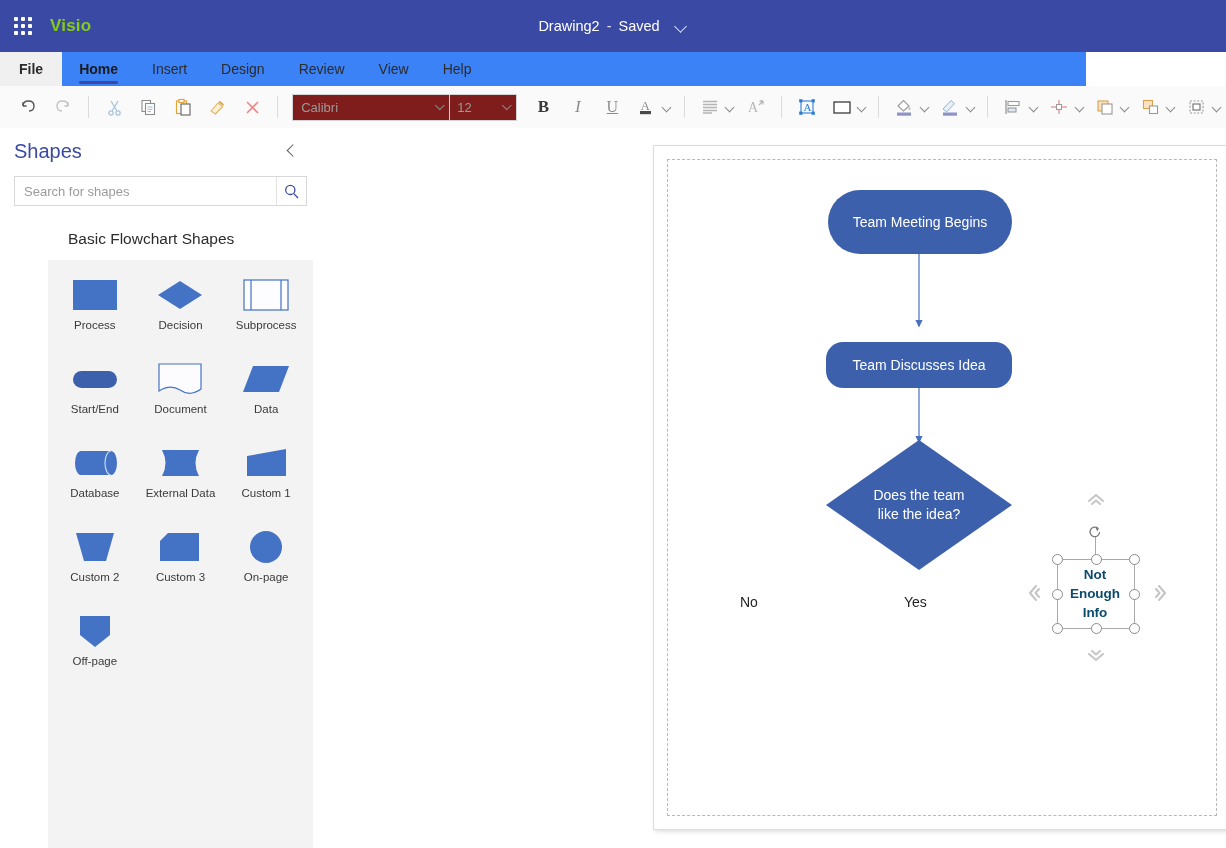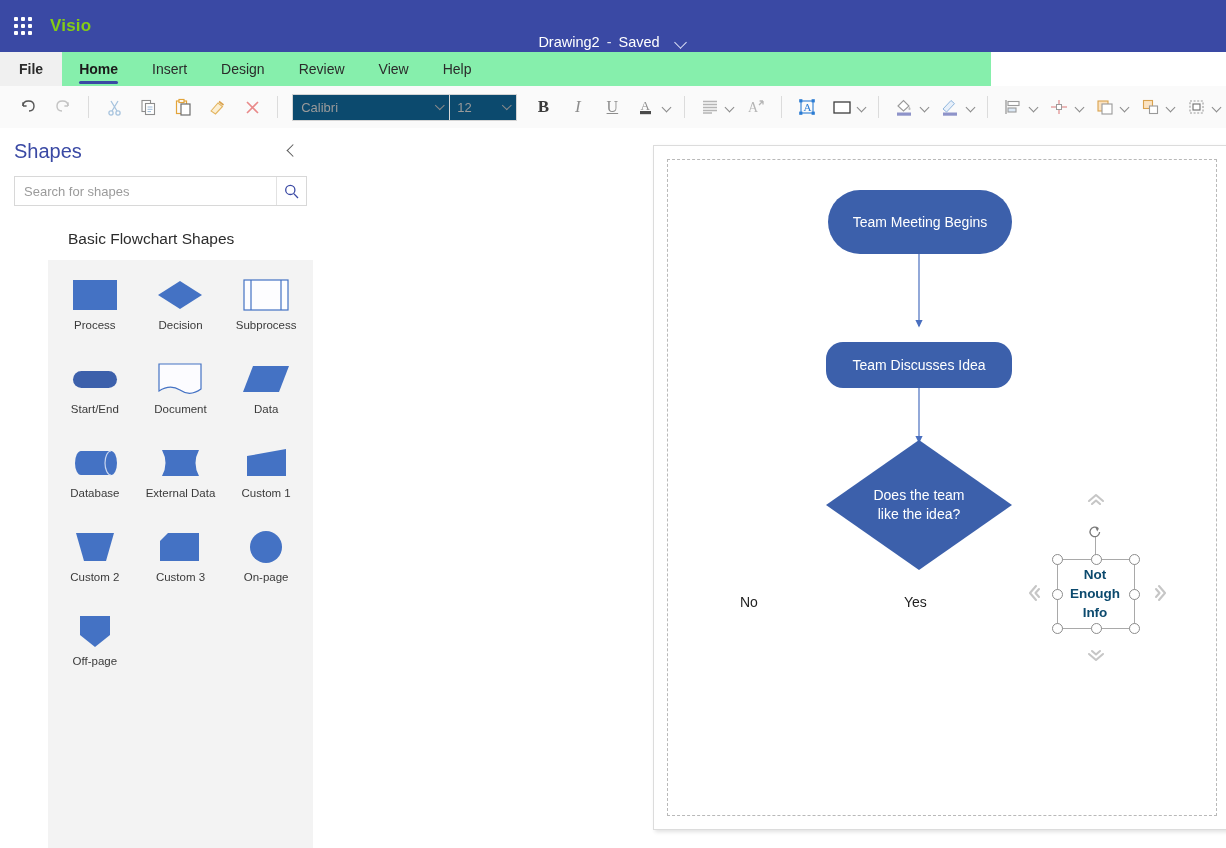--- a/index.html
+++ b/index.html
@@ -24,41 +24,40 @@
     gap: 3px; cursor: pointer;
   }
   .waffle i { display: block; width: 4px; height: 4px; background: #fff; border-radius: 1px; }
   .app-name {
     color: #84cc16; font-size: 17px; font-weight: bold; letter-spacing: .2px;
   }
   .doc-title-wrap {
     position: absolute; left: 0; right: 0; top: 0; height: 52px;
     display: flex; align-items: center; justify-content: center; gap: 7px;
     pointer-events: none;
-    margin-top: 16px;
   }
   .doc-title, .doc-dash, .doc-state {
     color: #ffffff; font-size: 14.5px; pointer-events: auto;
   }
   .doc-dash { opacity: .85; }
   .chev-down {
     width: 13px; height: 13px; margin-left: 8px; pointer-events: auto; cursor: pointer;
     position: relative;
   }
   .chev-down::after {
     content: ""; position: absolute; left: 1px; top: 2px;
     width: 8px; height: 8px;
     border-right: 1.6px solid #dfe3f7; border-bottom: 1.6px solid #dfe3f7;
     transform: rotate(45deg);
   }
 
   
   .ribbon-tabs {
-    position: absolute; left: 0; top: 52px; width: 991px; height: 34px;
-    background: #86efac;
+    position: absolute; left: 0; top: 52px; width: 1086px; height: 34px;
+    background: #3b82f6;
     display: flex; align-items: stretch;
     font-size: 14px;
   }
   .rtab {
     display: flex; align-items: center; padding: 0 17px;
     color: #2b2b2b; cursor: pointer; position: relative; white-space: nowrap;
   }
   .rtab.file { background: #f0f0f0; font-weight: bold; padding: 0 19px; }
   .rtab.active { font-weight: bold; color: #1b1b1b; }
   .rtab.active::after {
@@ -82,21 +81,21 @@
   .caret {
     width: 10px; height: 10px; position: relative; cursor: pointer; margin-left: -2px; margin-right: 4px;
   }
   .caret::after {
     content: ""; position: absolute; left: 1px; top: 2px; width: 6px; height: 6px;
     border-right: 1.3px solid #8a8a8a; border-bottom: 1.3px solid #8a8a8a;
     transform: rotate(45deg);
   }
   .font-box {
     display: flex; align-items: center; height: 25px;
-    border: 1px solid #d4d4d4; background: #0c4a6e; margin-left: 6px;
+    border: 1px solid #d4d4d4; background: #7f1d1d; margin-left: 6px;
   }
   .font-name {
     width: 122px; padding: 0 8px; font-size: 13px; color: #9a9a9a;
     display: flex; align-items: center; height: 100%;
   }
   .font-size {
     width: 34px; padding: 0 7px; font-size: 13px; color: #9a9a9a;
     display: flex; align-items: center; height: 100%;
     border-left: 1px solid #d9d9d9;
   }

